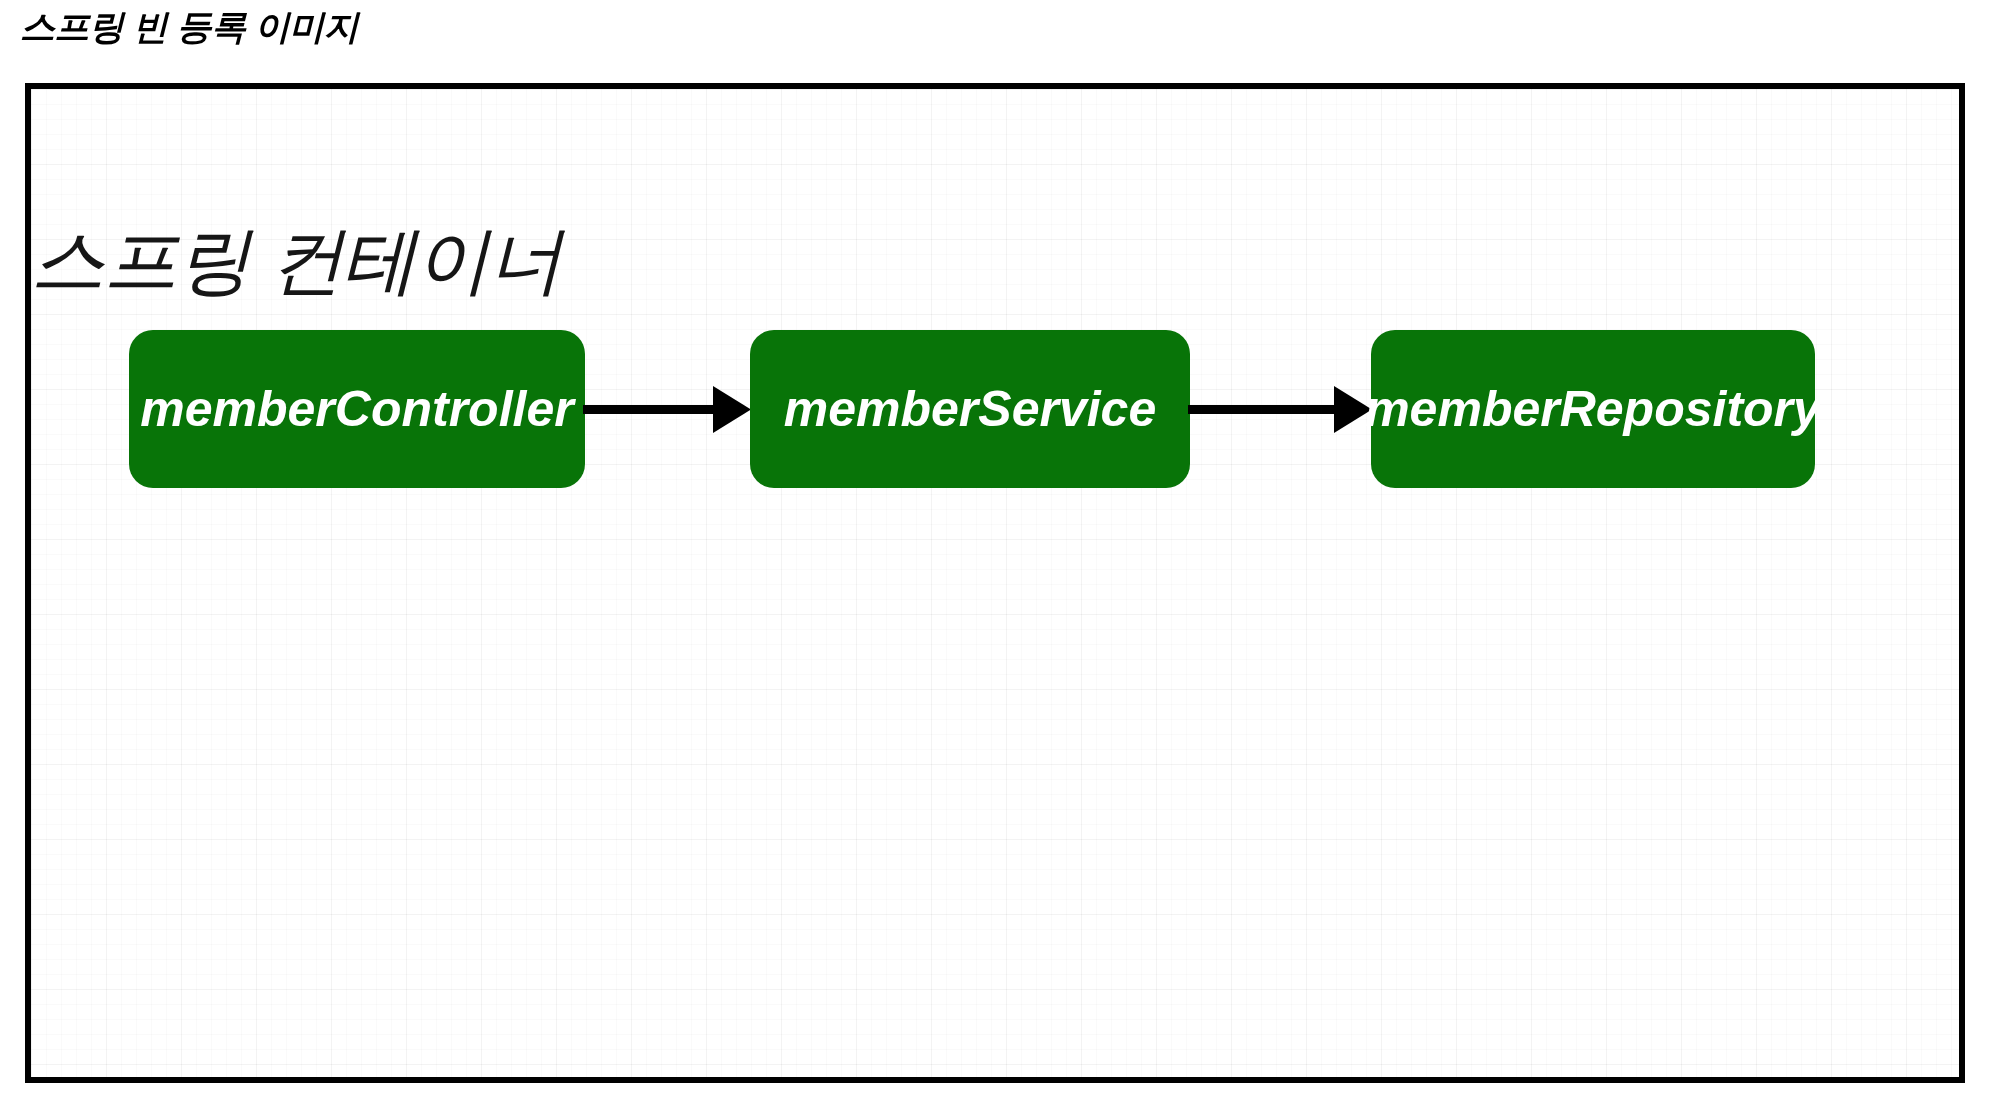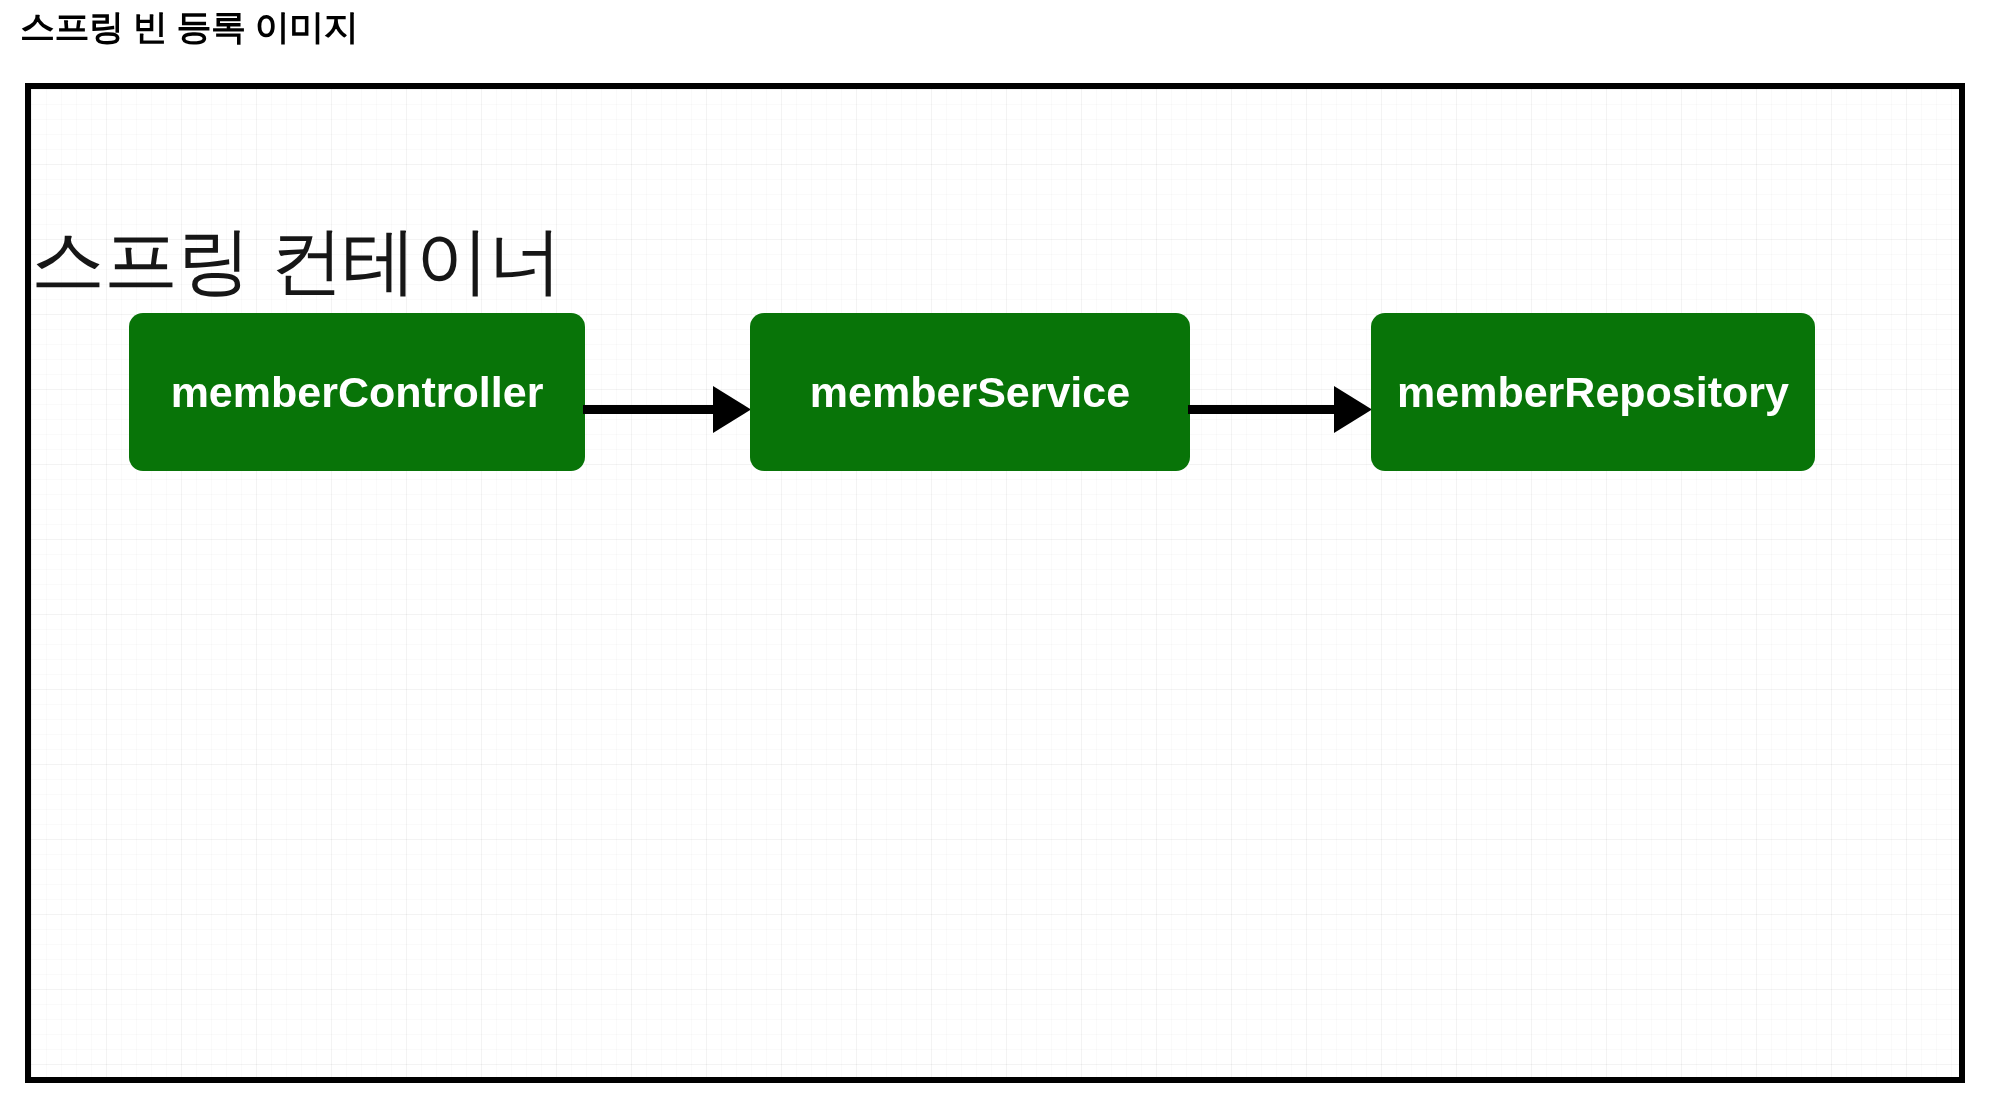--- a/index.html
+++ b/index.html
@@ -7,20 +7,21 @@
     padding: 0;
     background: #ffffff;
     font-family: "Liberation Sans", "DejaVu Sans", sans-serif;
   }
   #canvas {
     position: relative;
     width: 2000px;
     height: 1114px;
     background: #ffffff;
     overflow: hidden;
+    font-style: italic;
   }
   .page-title {
     position: absolute;
     left: 20px;
     top: 4px;
     font-size: 35px;
     font-weight: 700;
     color: #000000;
     letter-spacing: -0.5px;
     white-space: nowrap;
@@ -50,30 +51,30 @@
     text-align: left;
     font-size: 74px;
     font-weight: 400;
     color: #161616;
     letter-spacing: -1px;
     line-height: 1;
     white-space: nowrap;
   }
   .bean {
     position: absolute;
-    top: 313px;
+    top: 330px;
     height: 158px;
     box-sizing: border-box;
-    border-radius: 14px;
+    border-radius: 24px;
     background: var(--bean-fill, #087408);
     color: var(--bean-text, #fff);
     display: flex;
     align-items: center;
     justify-content: center;
-    font-size: 43px;
+    font-size: 50px;
     font-weight: 700;
     white-space: nowrap;
   }
   #bean-0 { left: 129px;  width: 456px; }
   #bean-1 { left: 750px;  width: 440px; }
   #bean-2 { left: 1371px; width: 444px; }
   .connection {
     position: absolute;
     top: 369px;
     height: 80px;

